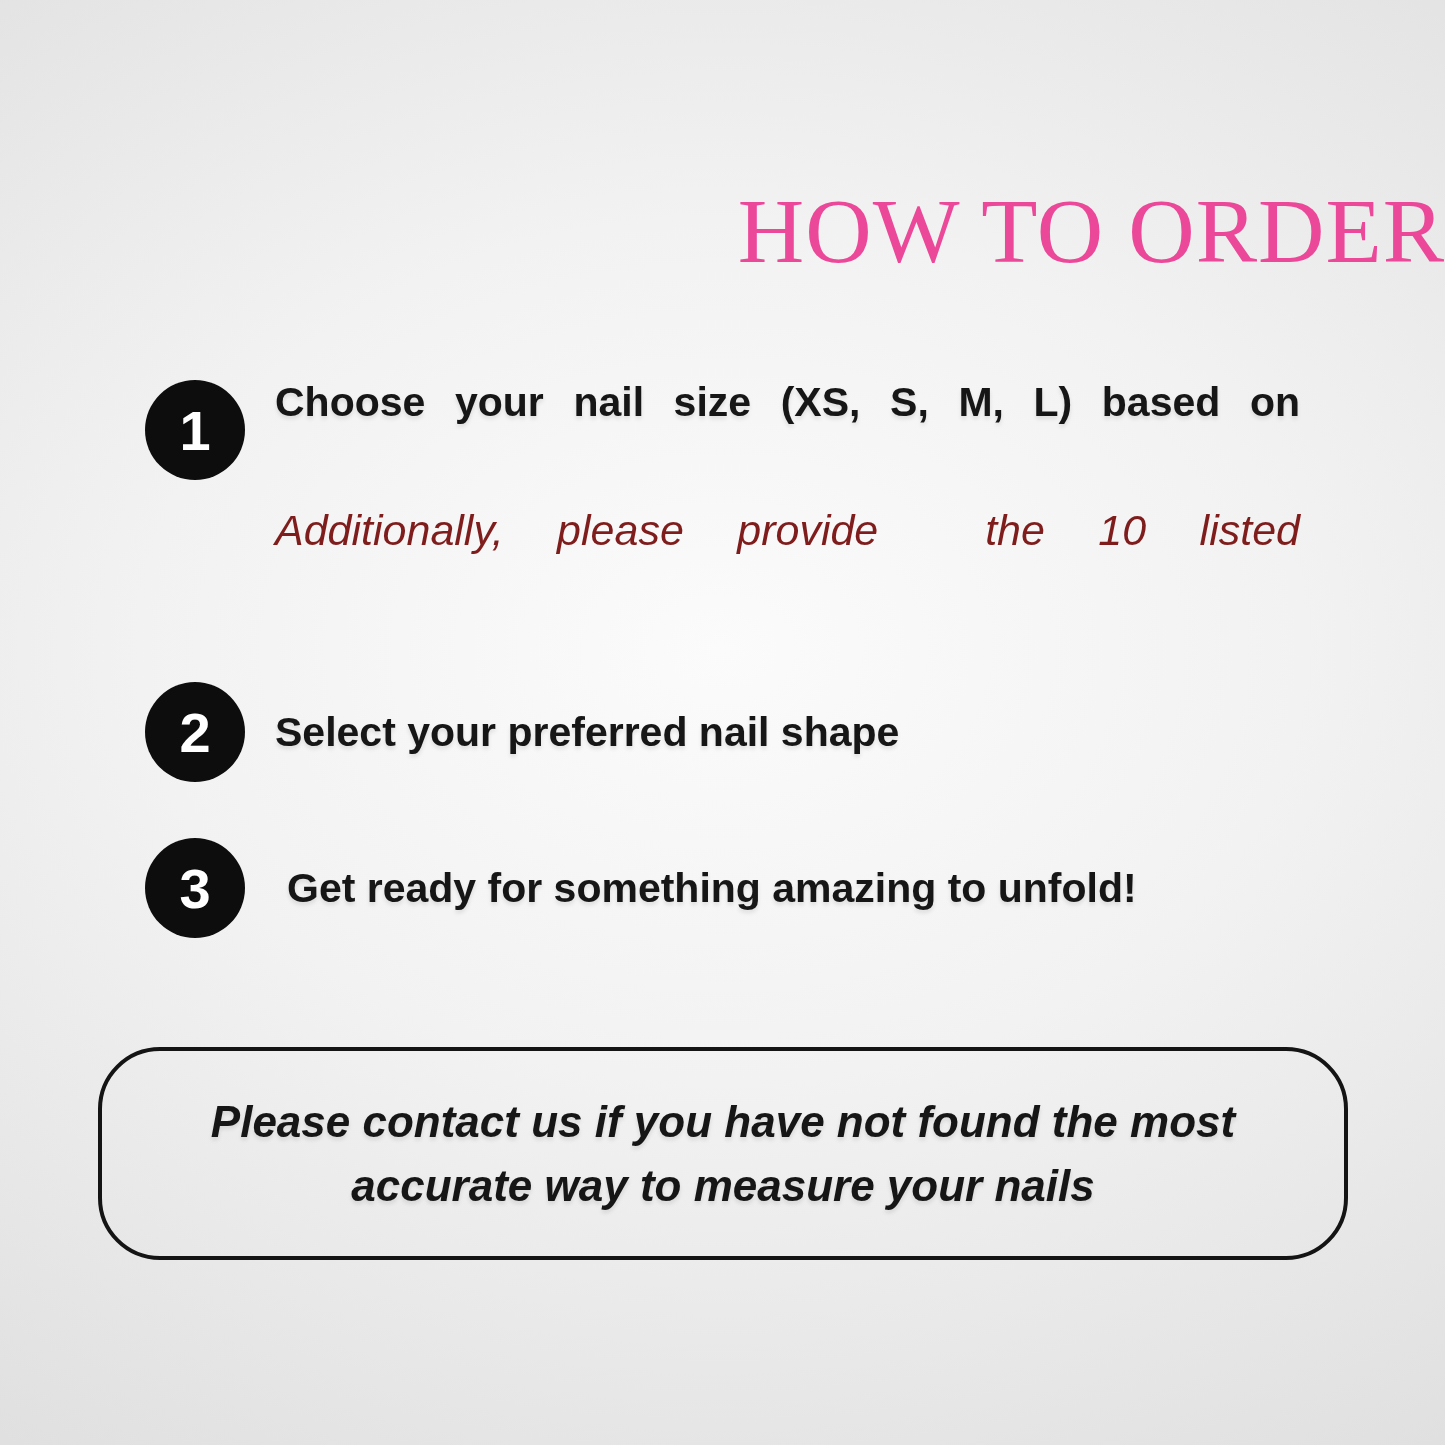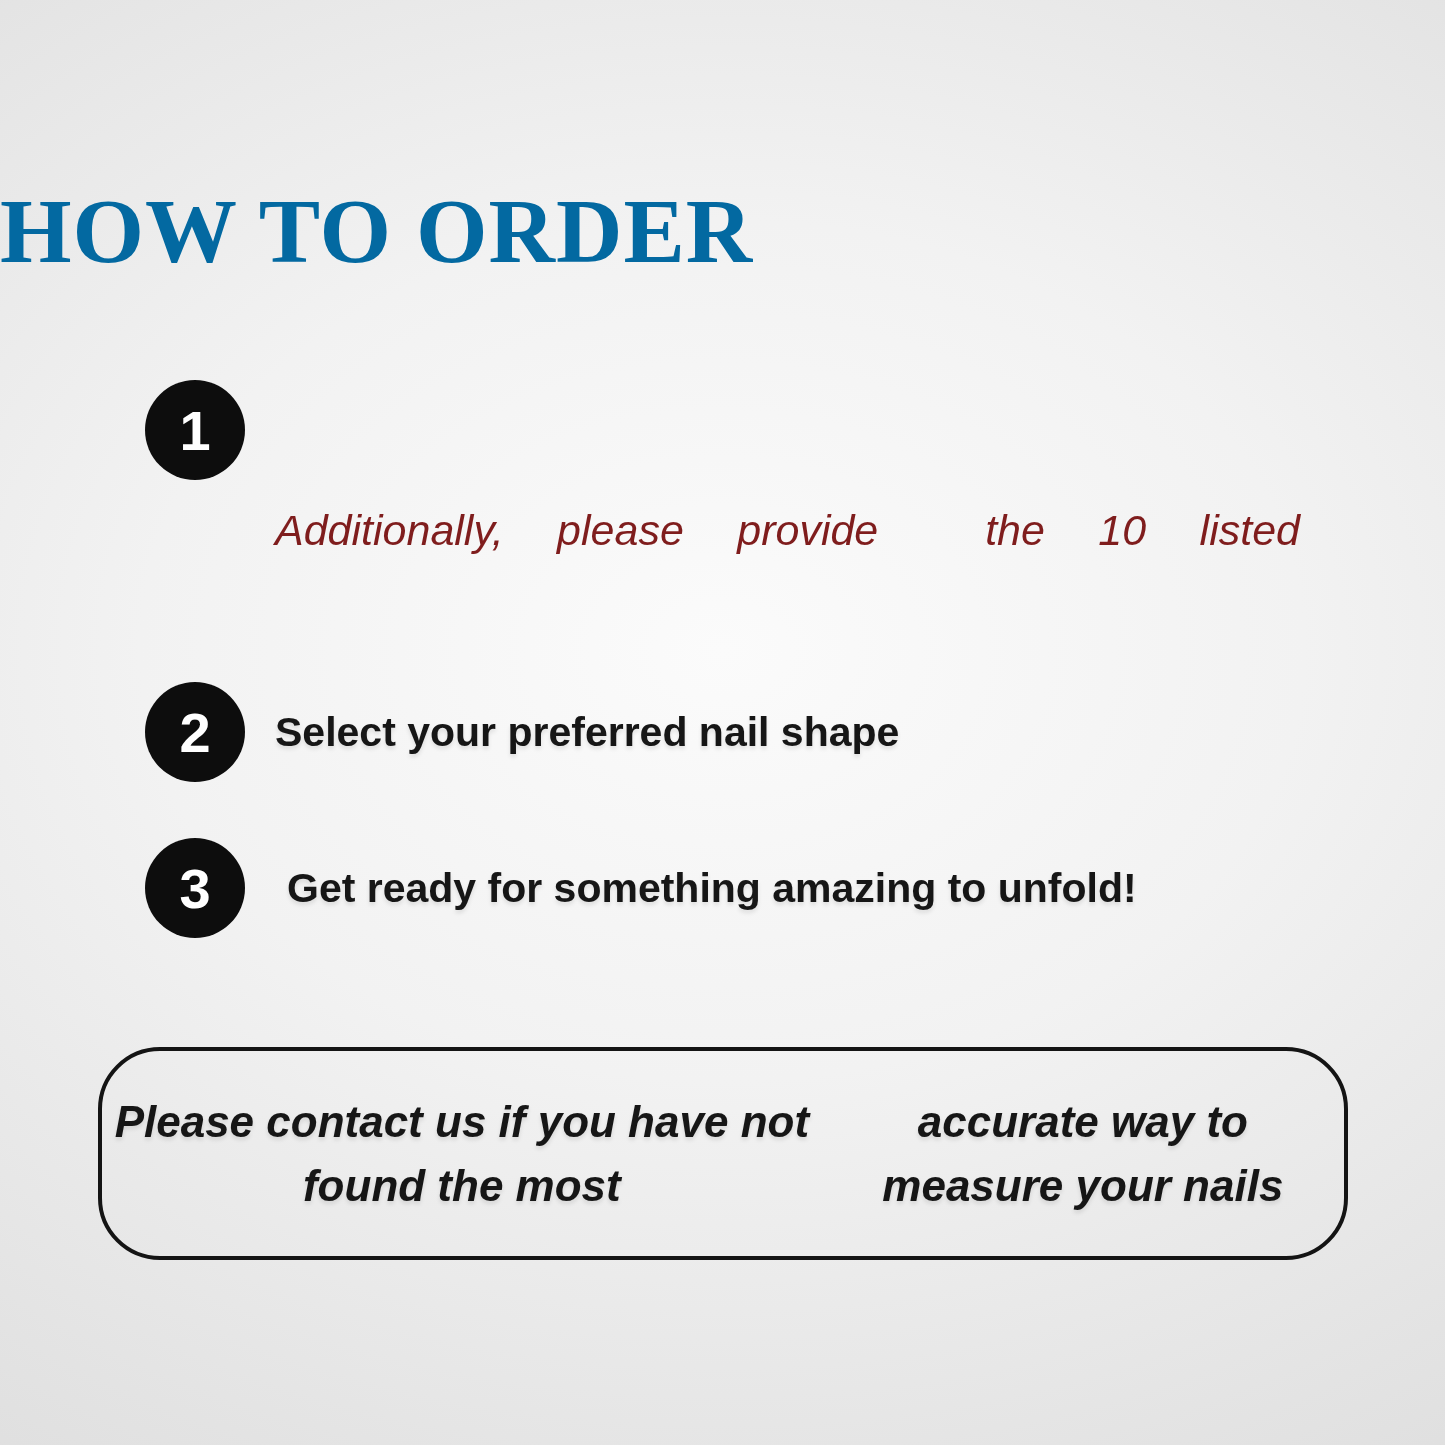--- a/index.html
+++ b/index.html
@@ -13,26 +13,26 @@
     overflow: hidden;
     font-family: "Liberation Sans", "DejaVu Sans", sans-serif;
     background: radial-gradient(ellipse 115% 85% at 50% 45%,
                 #fbfbfb 0%, #f2f2f2 35%, #e3e3e3 70%, #d7d7d7 100%);
   }
   .title {
     position: absolute;
     top: 178px;
     left: 0;
     width: 100%;
-    text-align: left;
+    text-align: right;
     font-family: "Liberation Serif", "DejaVu Serif", serif;
-    font-weight: 700;
+    font-weight: 400;
     font-size: 92px;
     letter-spacing: 1px;
-    color: #0369a1;
+    color: #ec4899;
   }
   .step-circle {
     position: absolute;
     left: 145px;
     width: 100px;
     height: 100px;
     border-radius: 50%;
     background: #0d0d0d;
     display: flex;
     align-items: center;
@@ -76,21 +76,21 @@
   .footer-box {
     position: absolute;
     left: 98px;
     top: 1047px;
     width: 1250px;
     height: 213px;
     box-sizing: border-box;
     border: 4px solid #141414;
     border-radius: 62px;
     display: flex;
-    flex-direction: row;
+    flex-direction: column;
     align-items: center;
     justify-content: center;
   }
   .footer-line {
     color: #161616;
     font-weight: 700;
     font-style: italic;
     font-size: 44px;
     line-height: 64px;
     text-align: center;
@@ -99,20 +99,21 @@
 </style>
 </head>
 <body>
 
 <div class="title">HOW TO ORDER</div>
 
 <div class="step-circle circle-1">
   <span>1</span>
 </div>
 <div class="step-text text-1">
+  <div class="line-justify">Choose your nail size (XS, S, M, L) based on</div>
 </div>
 <div class="note-1">
   <div class="line-justify">Additionally, please provide  the 10 listed</div>
 </div>
 
 <div class="step-circle circle-2">
   <span>2</span>
 </div>
 <div class="step-text text-2">
   <div>Select your preferred nail shape</div>

